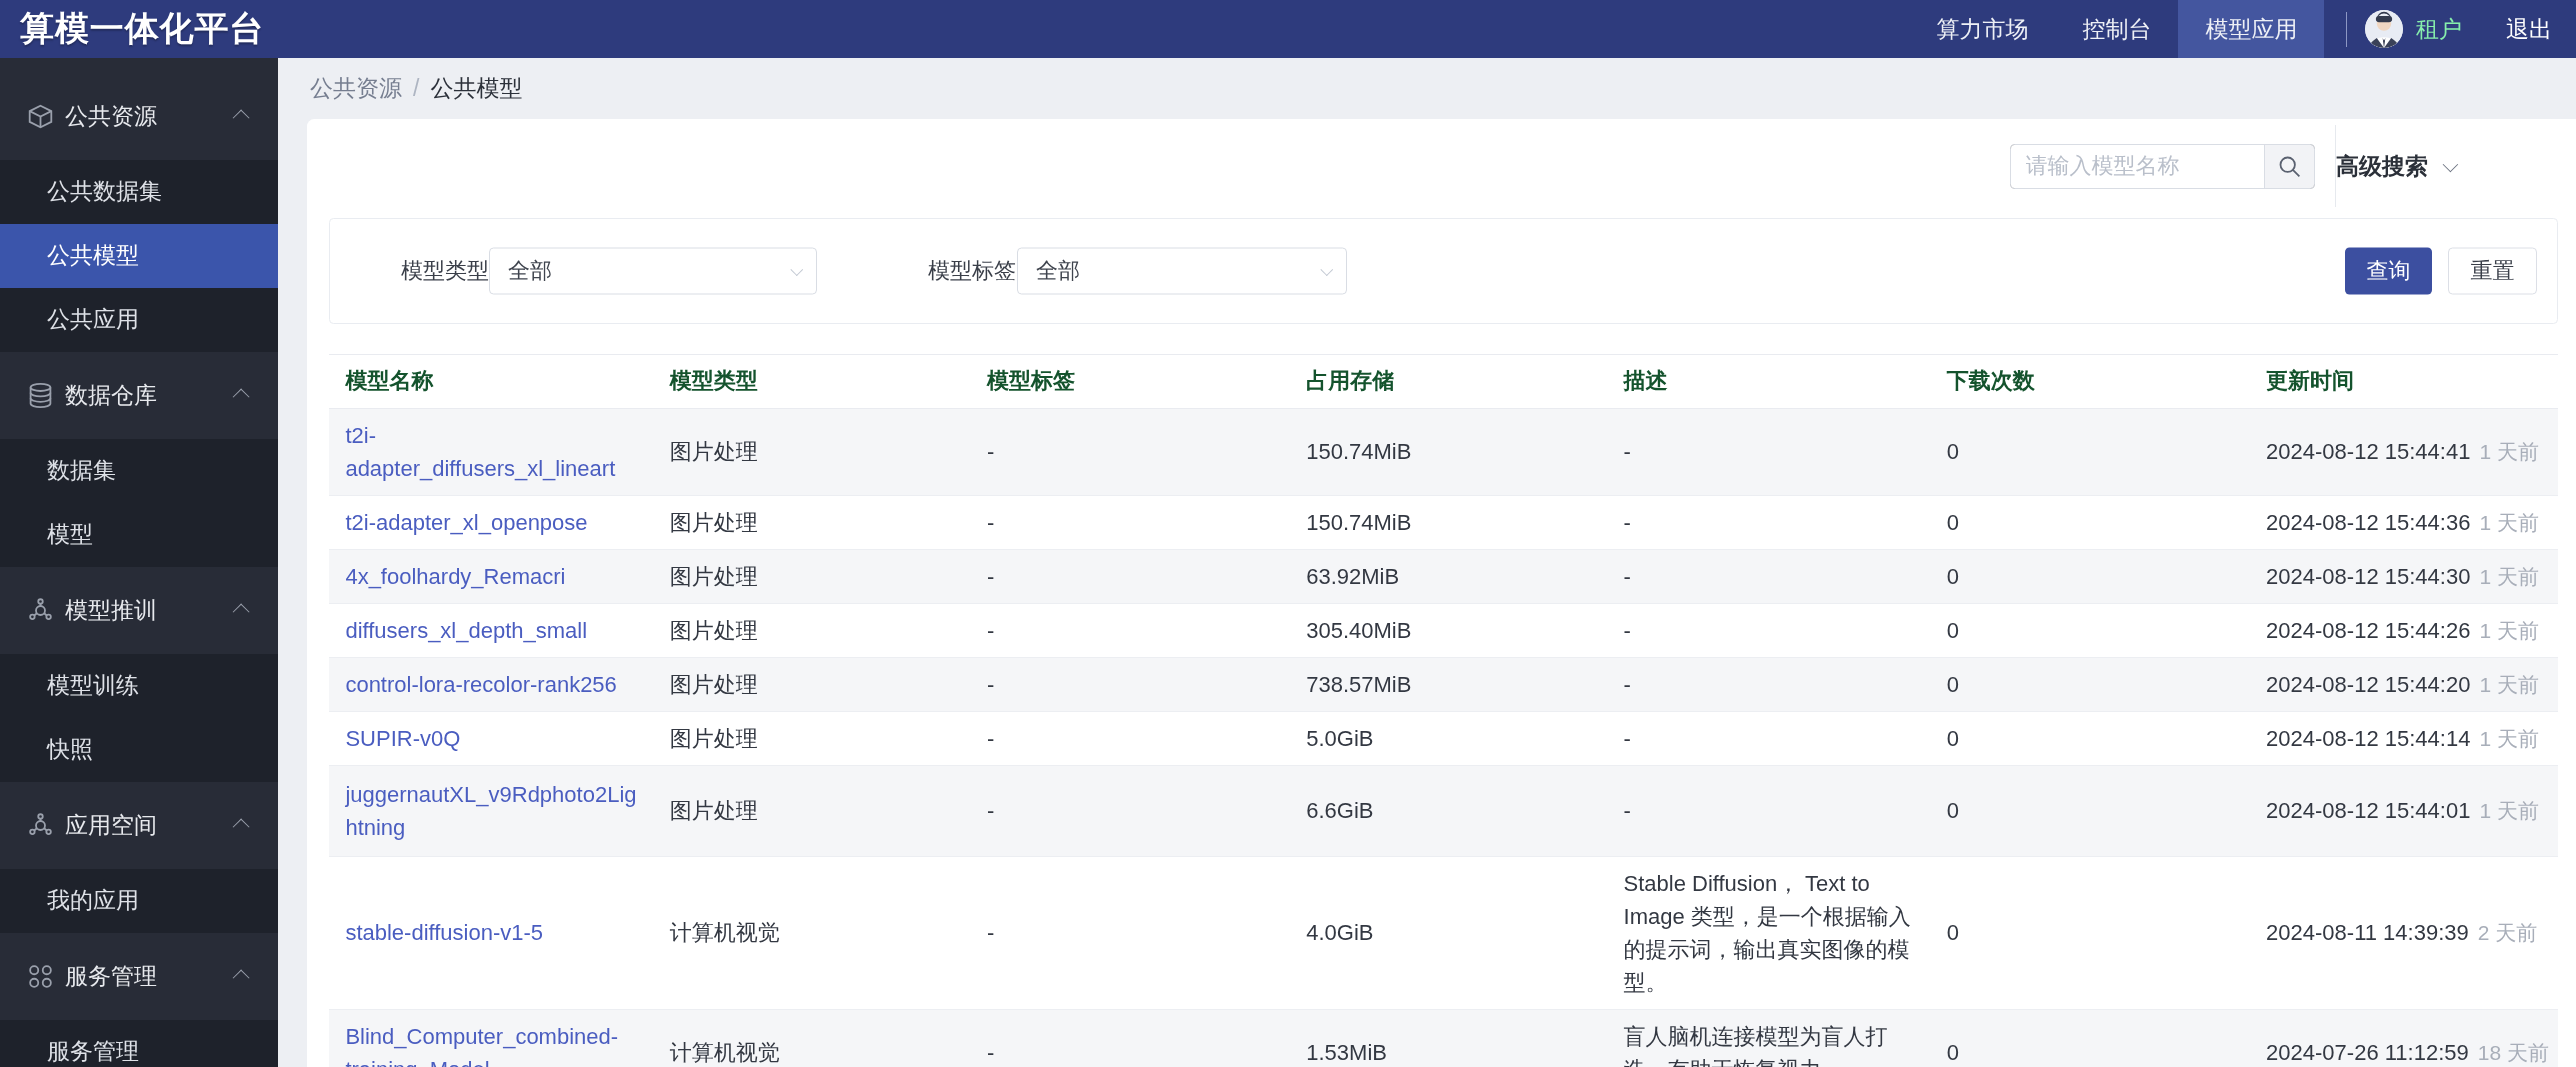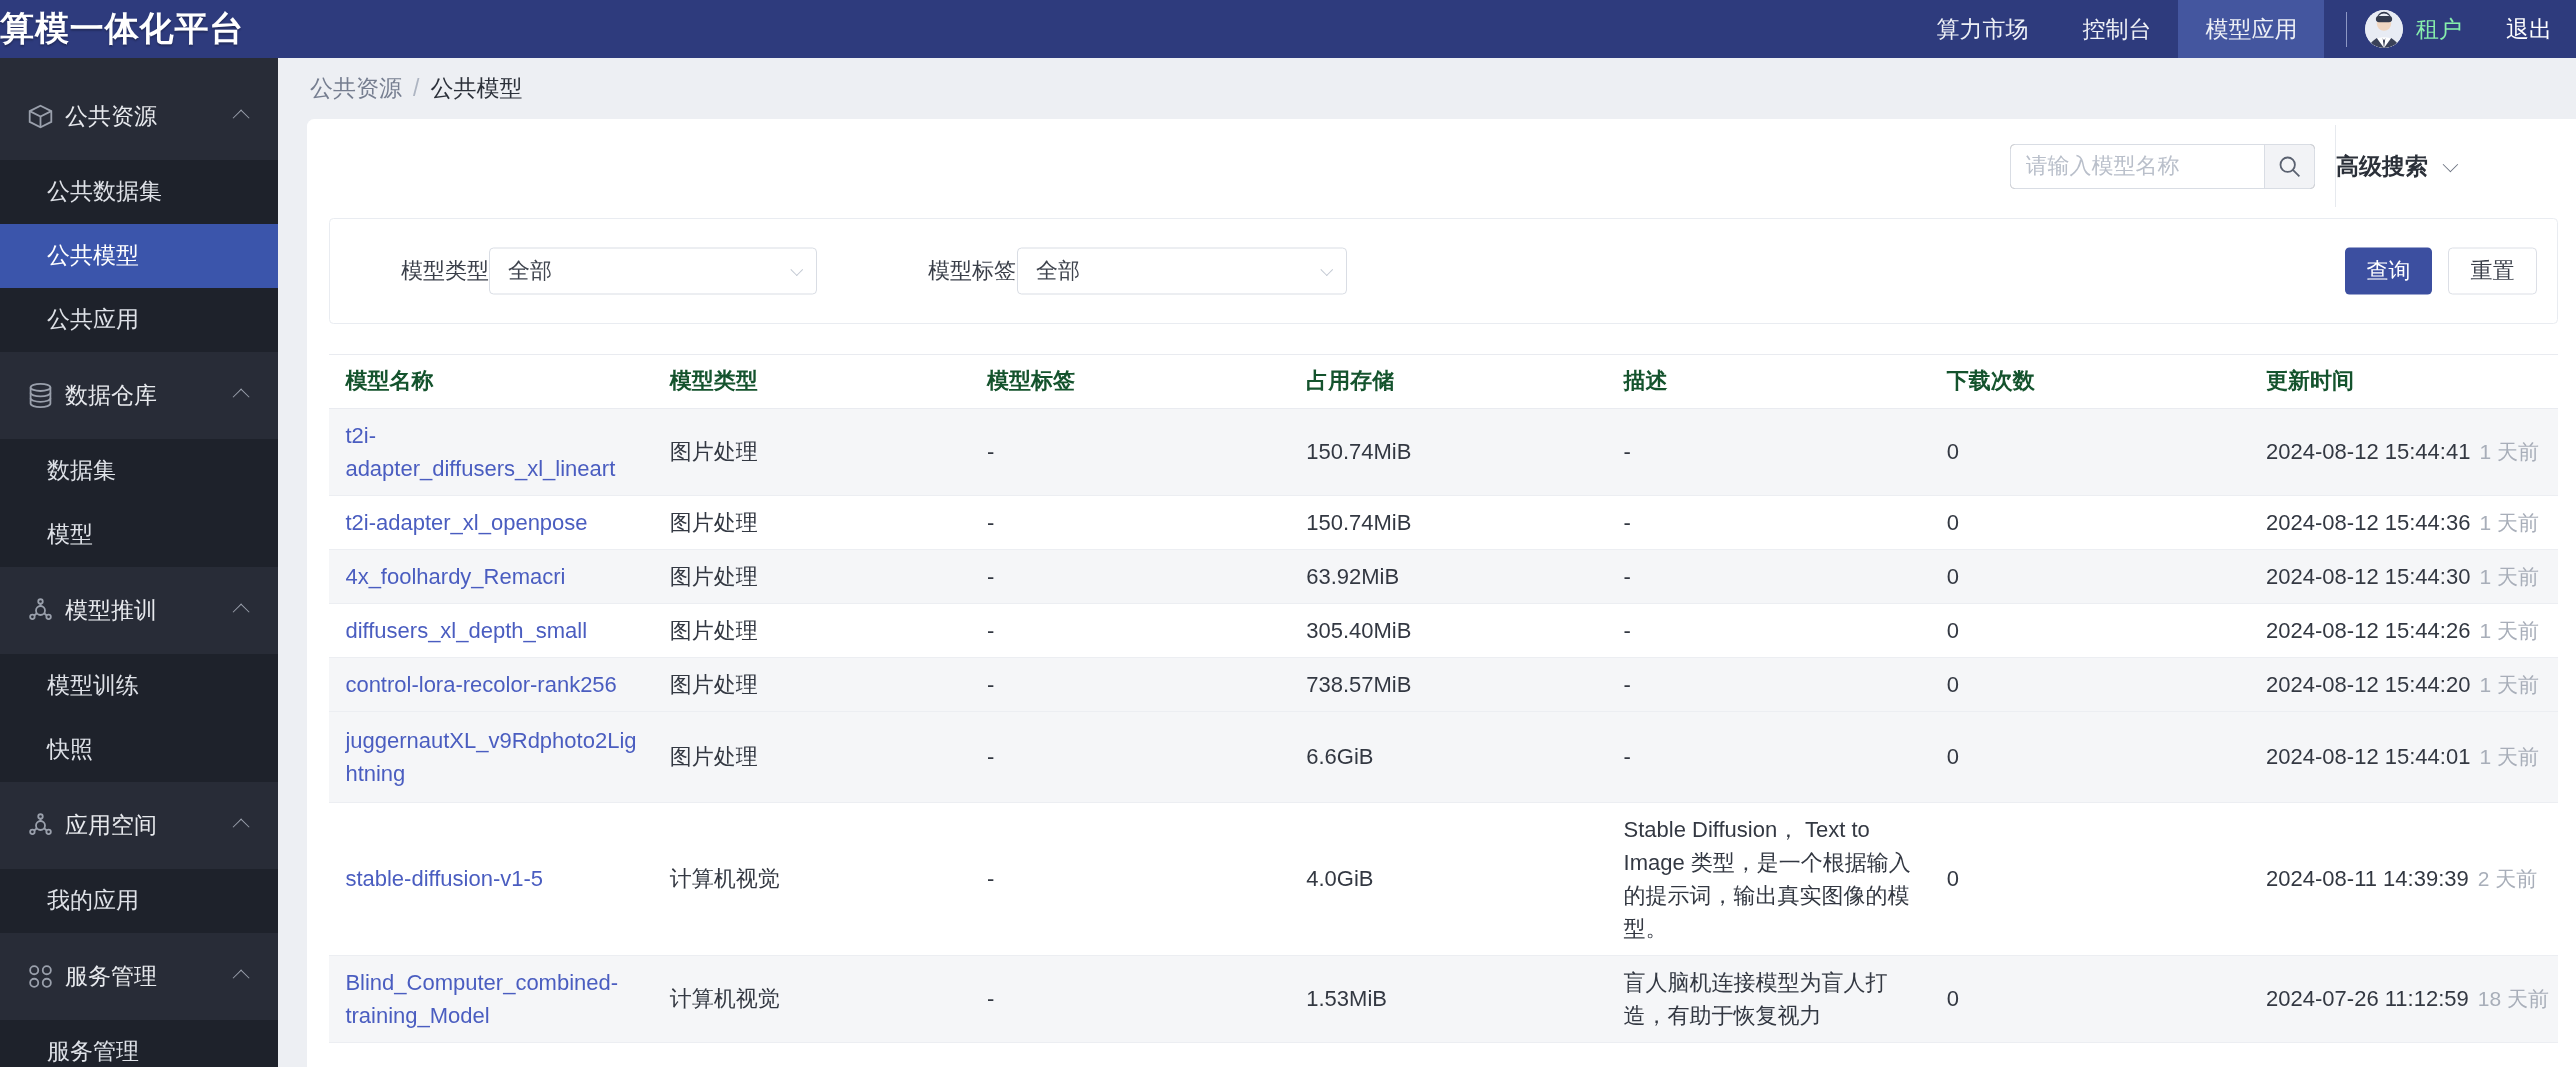--- a/index.html
+++ b/index.html
@@ -2,21 +2,21 @@
 <html style="font-size:14.6px"><head>
 <meta charset="utf-8">
 <style>
   * { margin:0; padding:0; box-sizing:border-box; }
   html,body { width:2576px; height:1068px; overflow:hidden; background:#edeff3;
               font-family:"Liberation Sans","DejaVu Sans",sans-serif; }
 
   
   .navbar { position:absolute; left:0; top:0; width:2576px; height:58px;
             background:#2e3b7d; display:flex; align-items:center; z-index:30; }
-  .brand { color:#ffffff; font-size:34px; font-weight:bold; 
+  .brand { color:#ffffff; font-size:34px; font-weight:bold; padding-left:20px;
            letter-spacing:0.9px; text-shadow:0 1.8px 1.8px rgba(0,0,0,.25); }
   .nav-right { margin-left:auto; display:flex; align-items:center; height:100%; }
   .nav-item { color:#eef0f6; font-size:23px; padding:0 27px; height:100%;
               display:flex; align-items:center; cursor:pointer; }
   .nav-item.active { background:#44569f; }
   .nav-divider { width:0.9px; height:35px; background:#8d97c4; margin:0 18px 0 22px; }
   .avatar { width:38px; height:38px; border-radius:50%; background:#e8ecf4;
             overflow:hidden; flex:0 0 auto; }
   .user-label { color:#86efac; font-size:23px; margin:0 0 0 12.7px; }
   .logout { color:#ffffff; font-size:23px; margin-left:44px; padding-right:24px; cursor:pointer; }
@@ -322,20 +322,29 @@
         </tr>
         <tr class="stripe">
           <td class="c-name">control-lora-recolor-rank256</td>
           <td>图片处理</td>
           <td>-</td>
           <td>738.57MiB</td>
           <td>-</td>
           <td>0</td>
           <td class="c-time"><span>2024-08-12 15:44:20</span><span class="ago">1 天前</span></td>
         </tr>
+        <tr>
+          <td class="c-name">SUPIR-v0Q</td>
+          <td>图片处理</td>
+          <td>-</td>
+          <td>5.0GiB</td>
+          <td>-</td>
+          <td>0</td>
+          <td class="c-time"><span>2024-08-12 15:44:14</span><span class="ago">1 天前</span></td>
+        </tr>
         <tr class="stripe rh-tall">
           <td class="c-name">juggernautXL_v9Rdphoto2Lightning</td>
           <td>图片处理</td>
           <td>-</td>
           <td>6.6GiB</td>
           <td>-</td>
           <td>0</td>
           <td class="c-time"><span>2024-08-12 15:44:01</span><span class="ago">1 天前</span></td>
         </tr>
         <tr class="rh-xtall">

